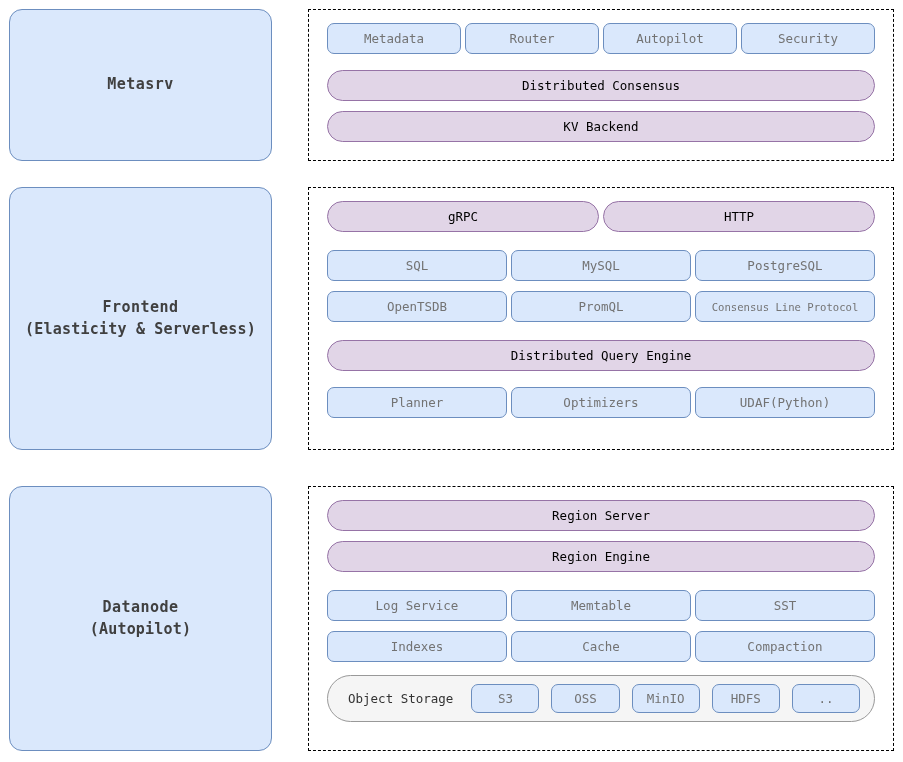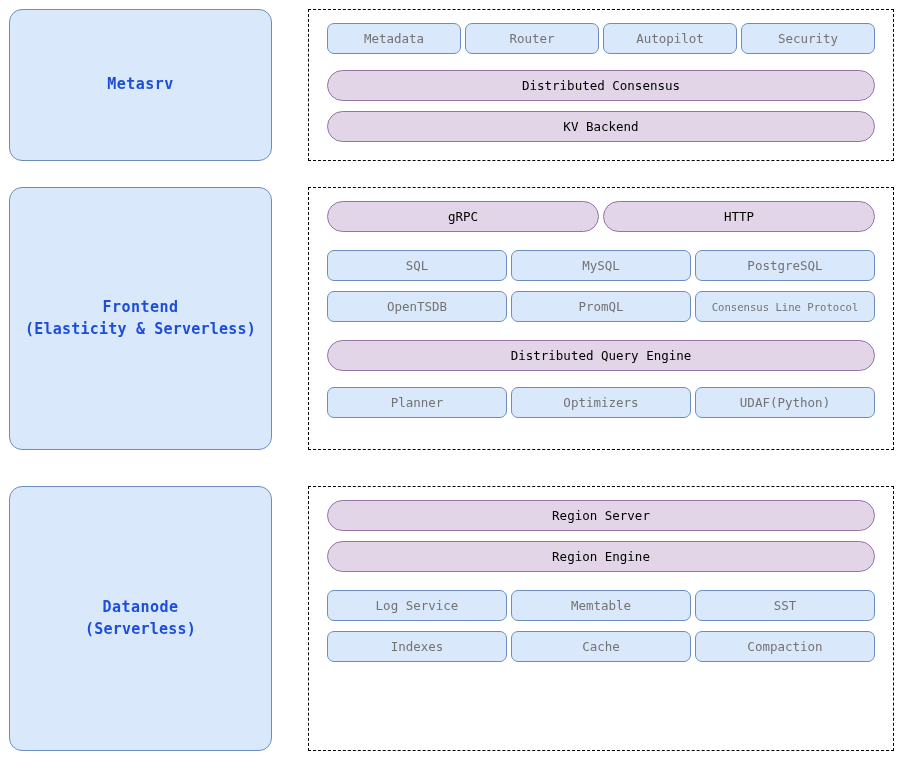--- a/index.html
+++ b/index.html
@@ -27,21 +27,21 @@
     width: 263px;
     box-sizing: border-box;
     background: #dae8fc;
     border: 1.6px solid #6c8ebf;
     border-radius: 13px;
     display: flex;
     flex-direction: column;
     align-items: center;
     justify-content: center;
     text-align: center;
-    color: #1d4ed8;
+    color: #404040;
   }
   .component-title {
     font-size: 15px;
     font-weight: bold;
     letter-spacing: 0.5px;
     line-height: 1.45;
   }
   .component-subtitle {
     font-size: 15px;
     font-weight: bold;
@@ -188,35 +188,47 @@
     </div>
     <div class="row gap-12 mt-16">
       <div class="box">Planner</div>
       <div class="box">Optimizers</div>
       <div class="box">UDAF(Python)</div>
     </div>
   </div>
 
   <div class="component-card" style="top:486px; height:265px;">
     <div class="component-title">Datanode</div>
-    <div class="component-subtitle">(Serverless)</div>
+    <div class="component-subtitle">(Autopilot)</div>
   </div>
 
   <div class="group" style="top:486px; height:265px;">
     <div class="row">
       <div class="pill">Region Server</div>
     </div>
     <div class="row mt-10">
       <div class="pill">Region Engine</div>
     </div>
     <div class="row gap-12 mt-18">
       <div class="box">Log Service</div>
       <div class="box">Memtable</div>
       <div class="box">SST</div>
     </div>
     <div class="row gap-12 mt-10">
       <div class="box">Indexes</div>
       <div class="box">Cache</div>
       <div class="box">Compaction</div>
     </div>
+    <div class="row mt-13">
+      <div class="storage-pill">
+        <div class="storage-label">Object Storage</div>
+        <div class="storage-items">
+          <div class="box">S3</div>
+          <div class="box">OSS</div>
+          <div class="box">MinIO</div>
+          <div class="box">HDFS</div>
+          <div class="box">..</div>
+        </div>
+      </div>
+    </div>
   </div>
 
 </div>
 
 </body></html>

